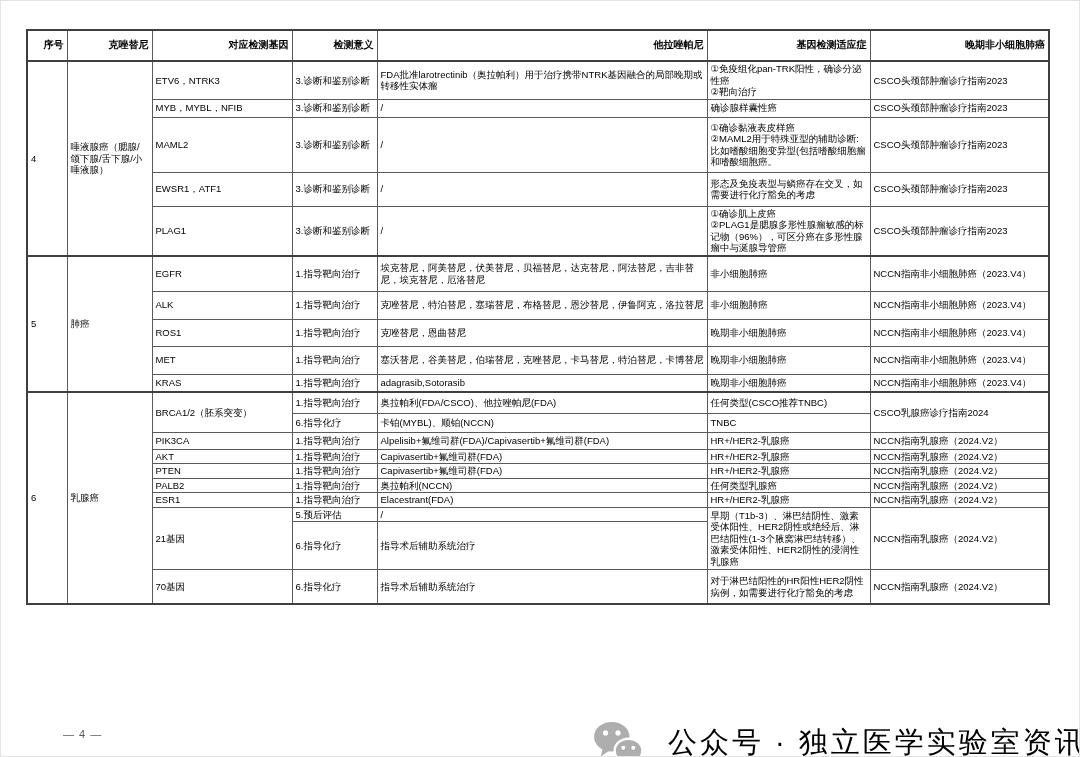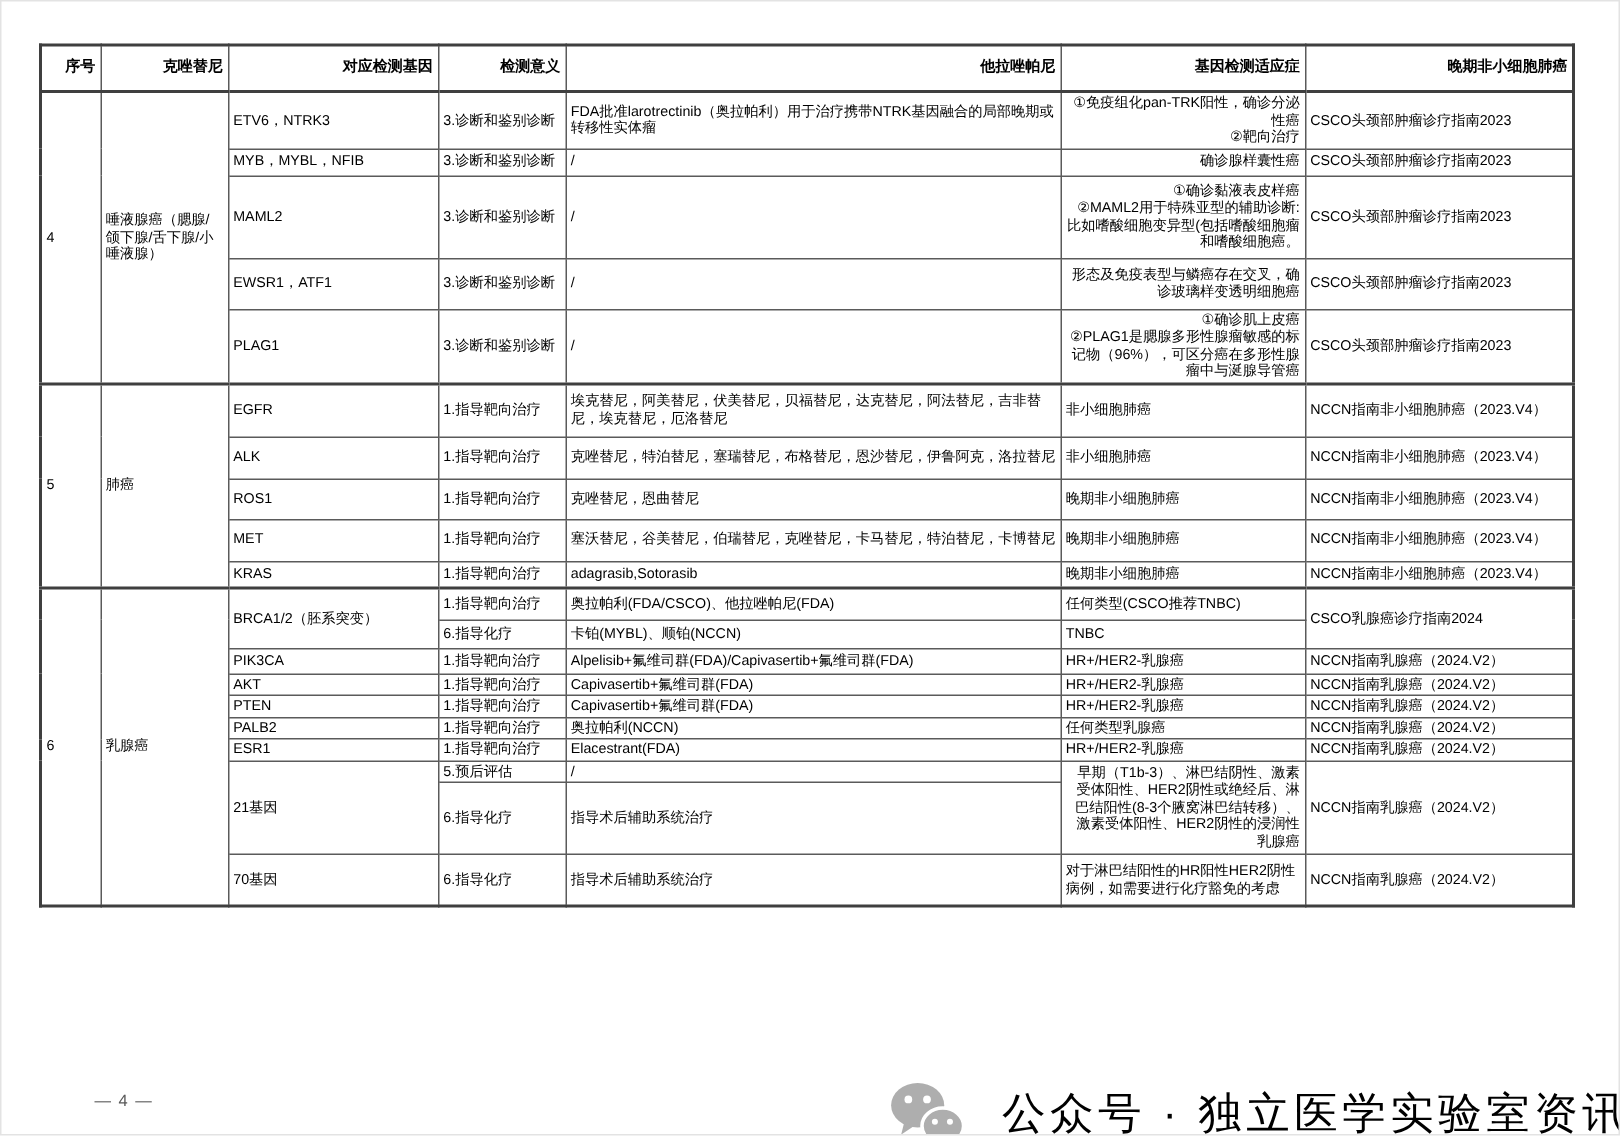--- a/index.html
+++ b/index.html
@@ -20,21 +20,21 @@
     padding:1px 3px;
     vertical-align:middle;
     overflow:hidden;
     word-break:break-all;
   }
   .doc-table thead td{
     text-align:right;font-weight:bold;font-size:10px;
     height:27px;
   }
   .gt td{border-top:2px solid #3f3f3f;}
-  .pre{white-space:pre-line;text-align:right;}
+  .pre{white-space:pre-line;}
   .num-cell{vertical-align:middle;}
   .watermark{
     position:absolute;left:592px;top:720px;
     display:flex;align-items:center;gap:25px;
     color:#000000;
   }
   .watermark-text{
     font-size:29px;letter-spacing:3px;white-space:nowrap;
   }
   .page-number{
@@ -90,21 +90,21 @@
       <td>3.诊断和鉴别诊断</td>
       <td>/</td>
       <td class="pre">①确诊黏液表皮样癌
 ②MAML2用于特殊亚型的辅助诊断:比如嗜酸细胞变异型(包括嗜酸细胞瘤和嗜酸细胞癌。</td>
       <td>CSCO头颈部肿瘤诊疗指南2023</td>
     </tr>
     <tr style="height:34px">
       <td>EWSR1，ATF1</td>
       <td>3.诊断和鉴别诊断</td>
       <td>/</td>
-      <td class="pre">形态及免疫表型与鳞癌存在交叉，确诊玻璃样变透明细胞癌</td>
+      <td class="pre">形态及免疫表型与鳞癌存在交叉，如需要进行化疗豁免的考虑</td>
       <td>CSCO头颈部肿瘤诊疗指南2023</td>
     </tr>
     <tr style="height:43px">
       <td>PLAG1</td>
       <td>3.诊断和鉴别诊断</td>
       <td>/</td>
       <td class="pre">①确诊肌上皮癌
 ②PLAG1是腮腺多形性腺瘤敏感的标记物（96%），可区分癌在多形性腺瘤中与涎腺导管癌</td>
       <td>CSCO头颈部肿瘤诊疗指南2023</td>
     </tr>
@@ -193,21 +193,21 @@
       <td>ESR1</td>
       <td>1.指导靶向治疗</td>
       <td>Elacestrant(FDA)</td>
       <td>HR+/HER2-乳腺癌</td>
       <td>NCCN指南乳腺癌（2024.V2）</td>
     </tr>
     <tr style="height:14px">
       <td rowspan="2">21基因</td>
       <td>5.预后评估</td>
       <td>/</td>
-      <td rowspan="2" class="pre">早期（T1b-3）、淋巴结阴性、激素受体阳性、HER2阴性或绝经后、淋巴结阳性(8-3个腋窝淋巴结转移）、激素受体阳性、HER2阴性的浸润性乳腺癌</td>
+      <td rowspan="2" class="pre">早期（T1b-3）、淋巴结阴性、激素受体阳性、HER2阴性或绝经后、淋巴结阳性(1-3个腋窝淋巴结转移）、激素受体阳性、HER2阴性的浸润性乳腺癌</td>
       <td rowspan="2">NCCN指南乳腺癌（2024.V2）</td>
     </tr>
     <tr style="height:48px">
       <td>6.指导化疗</td>
       <td>指导术后辅助系统治疗</td>
     </tr>
     <tr style="height:34px">
       <td>70基因</td>
       <td>6.指导化疗</td>
       <td>指导术后辅助系统治疗</td>

